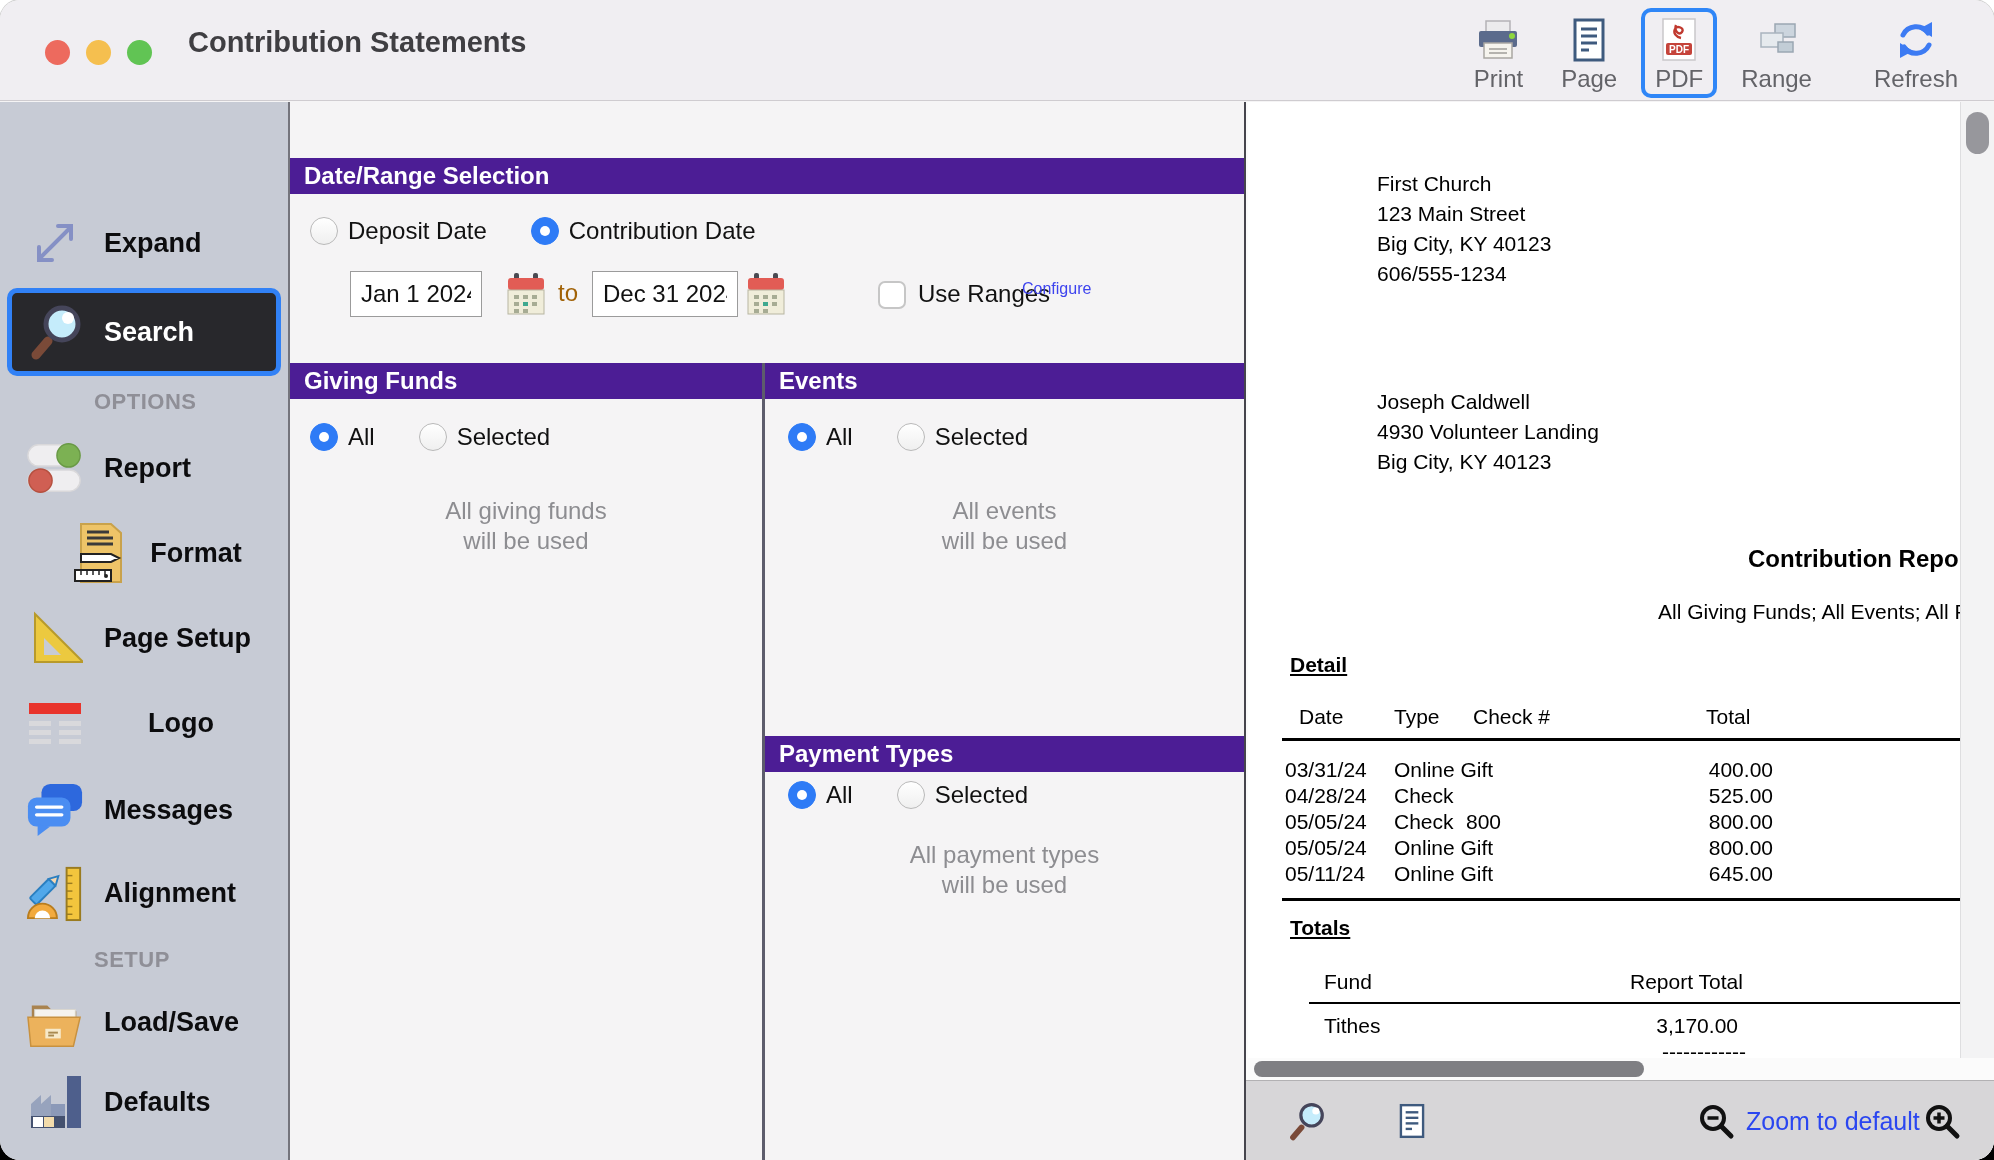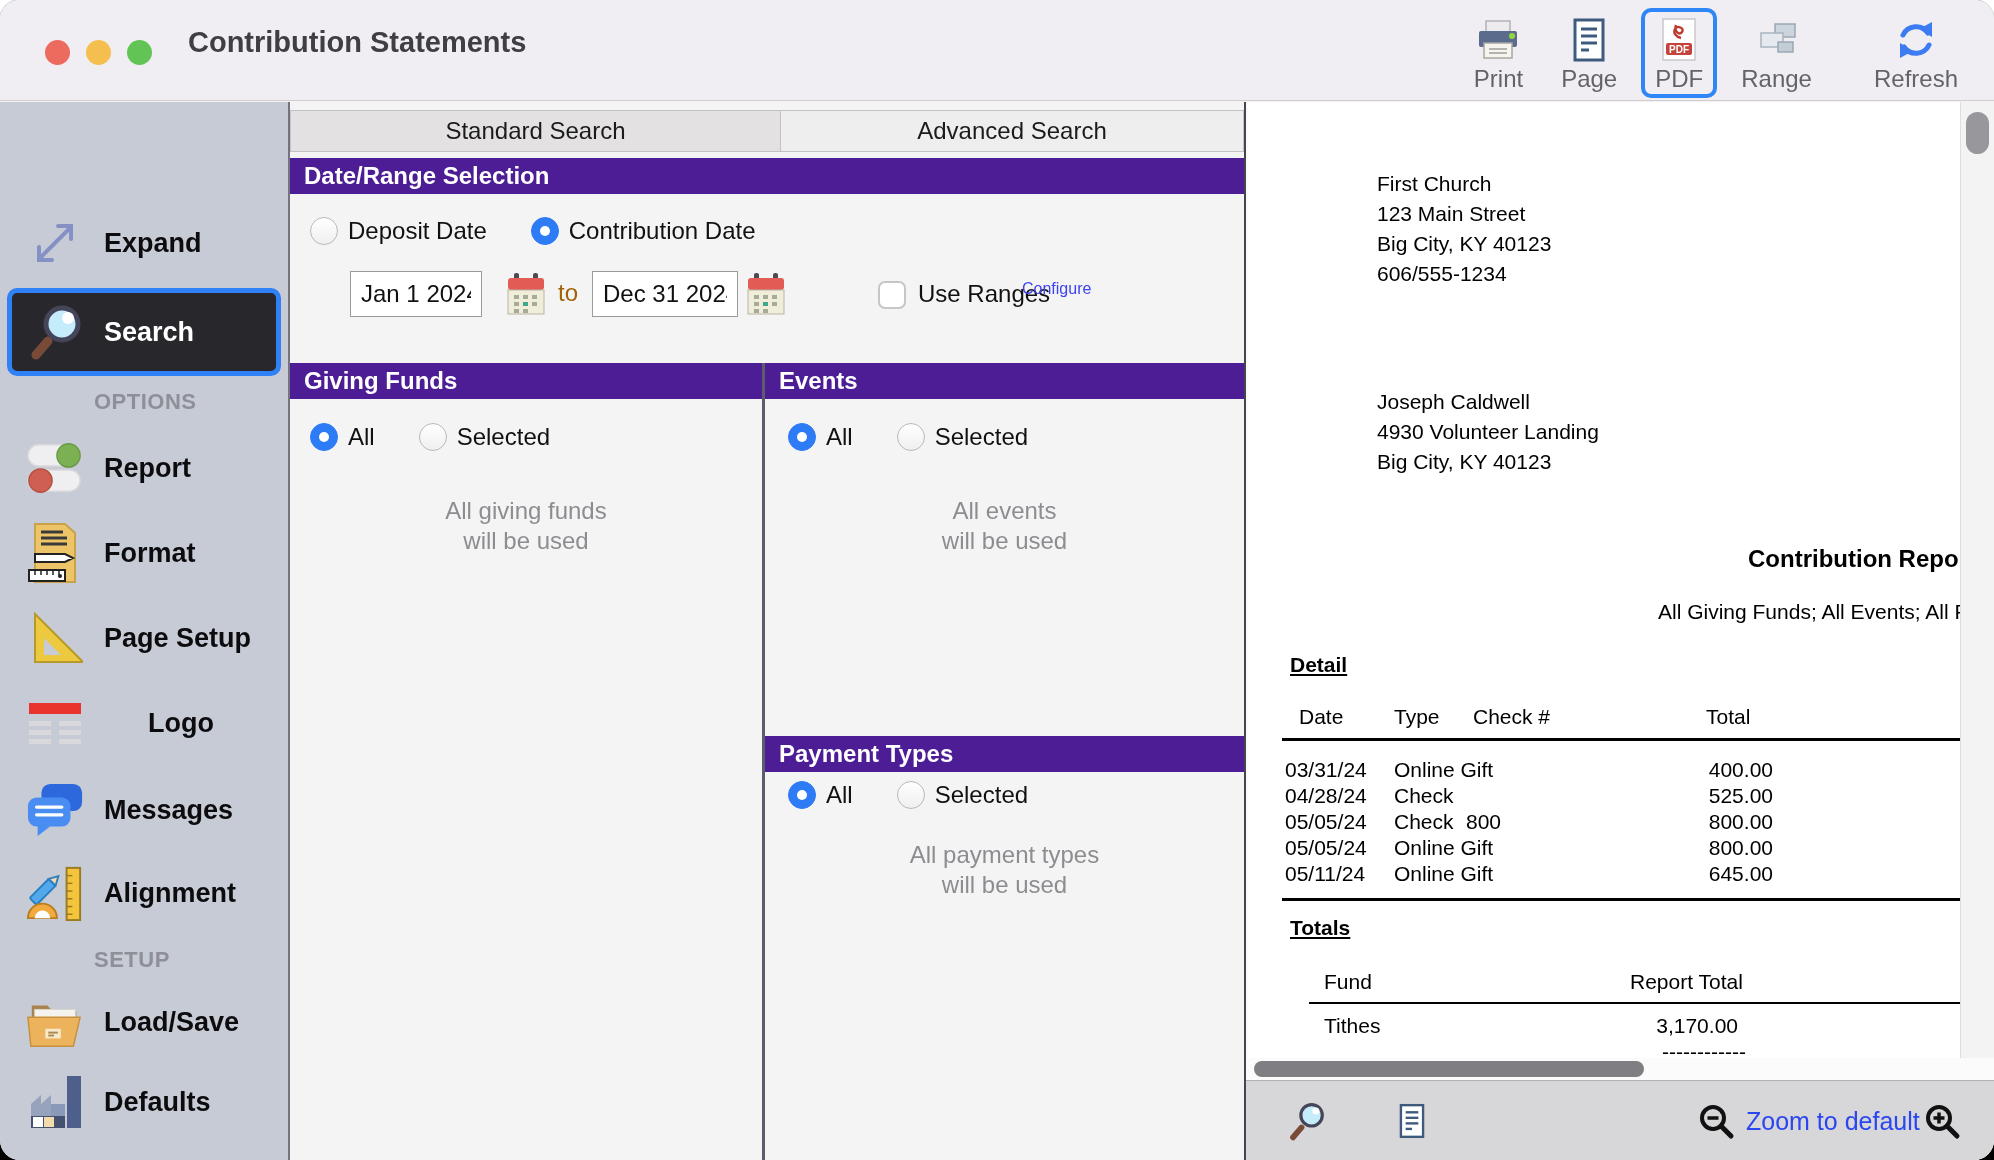--- a/index.html
+++ b/index.html
@@ -189,21 +189,21 @@
         <svg width="60" height="56" viewBox="0 0 60 56">
               <rect x="2" y="4" width="54" height="22" rx="11" fill="#efeef0" stroke="#d9d8da" stroke-width="1.5"></rect>
               <circle cx="44" cy="15" r="12" fill="#7cb153" stroke="#699946" stroke-width="1.5"></circle>
               <rect x="2" y="30" width="54" height="22" rx="11" fill="#efeef0" stroke="#d9d8da" stroke-width="1.5"></rect>
               <circle cx="15" cy="41" r="12" fill="#d05f53" stroke="#b5503f" stroke-width="1.5"></circle>
             </svg>
       </span>
       <span class="slabel">Report</span>
     </div>
 
-    <div class="side-item" style="top:419px;">
+    <div class="side-item" style="top:419px;justify-content:center;">
       <span class="sicon">
         <svg width="56" height="62" viewBox="0 0 56 62">
               <path d="M8 2 h30 l10 9 v49 h-40 z" fill="#eec468" stroke="#c9a24b" stroke-width="2"></path>
               <line x1="14" y1="10" x2="36" y2="10" stroke="#3a3a3a" stroke-width="3"></line>
               <line x1="14" y1="16" x2="40" y2="16" stroke="#3a3a3a" stroke-width="3"></line>
               <line x1="14" y1="22" x2="40" y2="22" stroke="#3a3a3a" stroke-width="3"></line>
               <path d="M8 32 h30 l8 4 l-8 4 h-30 z" fill="#fff" stroke="#222" stroke-width="2"></path>
               <rect x="2" y="48" width="36" height="11" fill="#fff" stroke="#222" stroke-width="2"></rect>
               <g stroke="#222" stroke-width="1.5">
                 <line x1="8" y1="48" x2="8" y2="53"></line>
@@ -307,24 +307,20 @@
               <rect x="6" y="43" width="10" height="10" fill="#ffffff"></rect>
               <rect x="17" y="43" width="10" height="10" fill="#f3dcab"></rect>
             </svg>
       </span>
       <span class="slabel">Defaults</span>
     </div>
 
   </div>
 
   <div class="main">
-    <div class="tabs">
-      <div class="tab standard">Standard Search</div>
-      <div class="tab advanced">Advanced Search</div>
-    </div>
 
     <div class="sec-header dr-header">Date/Range Selection</div>
 
     <div class="row dr-radios">
       <span class="radio"></span>
       <span class="rlabel" style="margin-right:44px;">Deposit Date</span>
       <span class="radio on"></span>
       <span class="rlabel">Contribution Date</span>
     </div>
 

